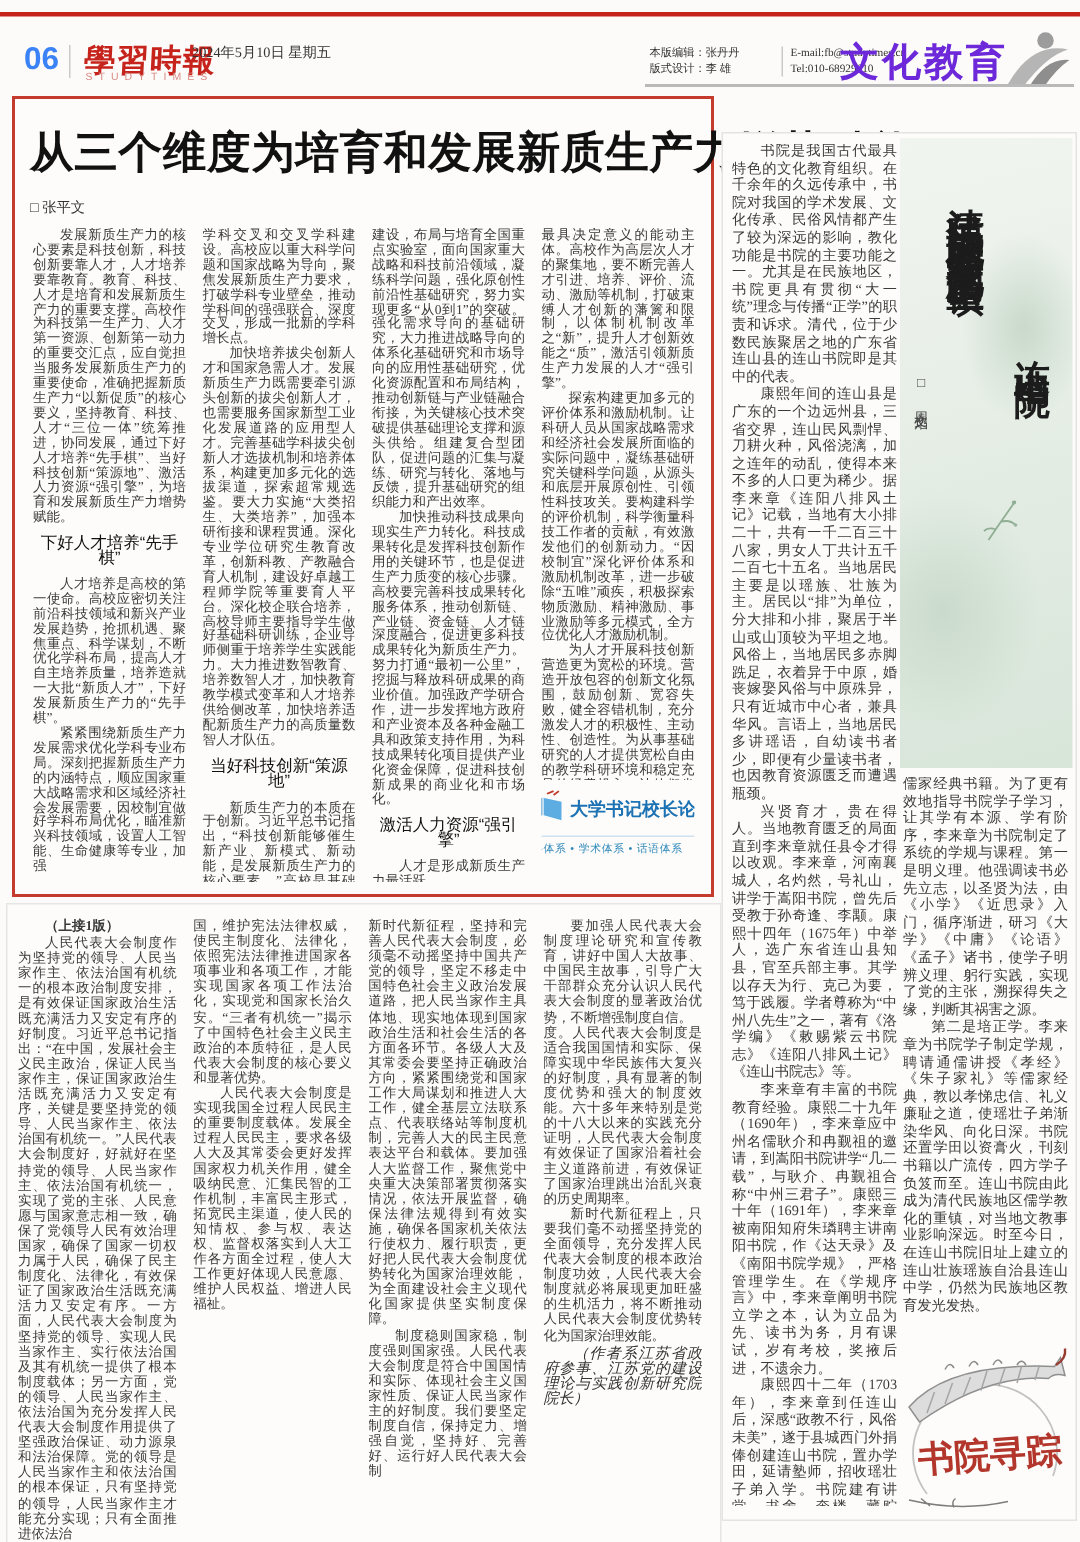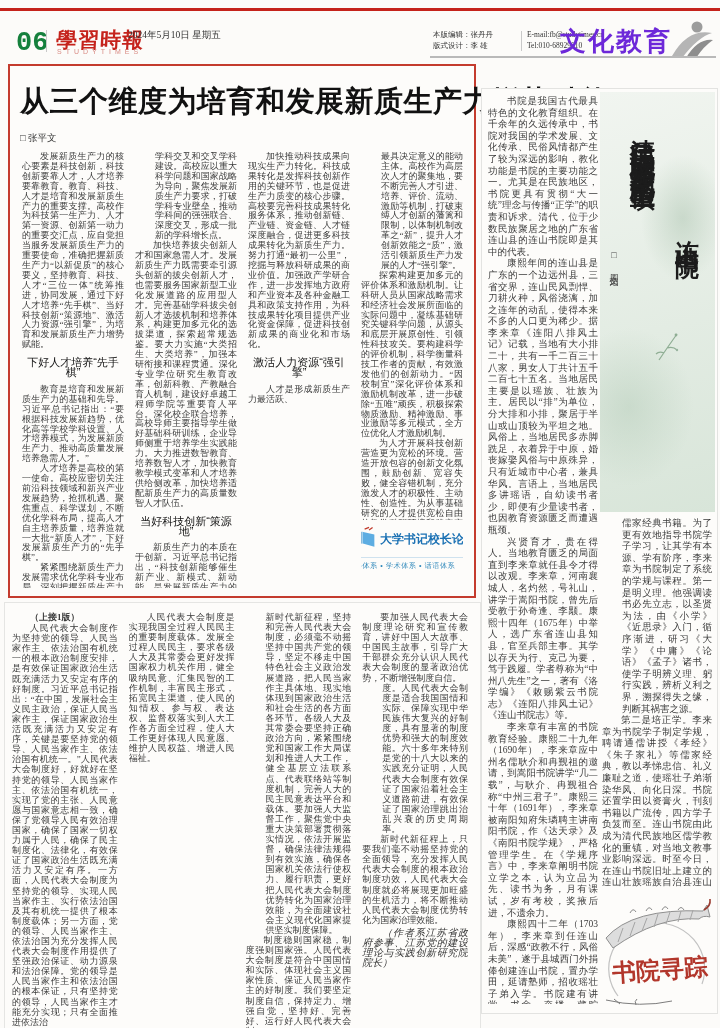--- a/index.html
+++ b/index.html
@@ -1,21 +1,21 @@
 <!DOCTYPE html>
 <html><head>
 <meta charset="utf-8">
 <style>
   html,body{margin:0;padding:0;background:#ffffff;}
   .page{position:relative;width:720px;height:1028px;background:#fcfbf9;overflow:hidden;
         font-family:"Liberation Serif","DejaVu Serif",serif;color:#2e2e2e;}
   
   .topline{position:absolute;left:0;top:8px;width:720px;height:3px;background:#c5231c;}
-  .pageno{position:absolute;left:16px;top:28px;font-family:Liberation Mono, monospace;
-          font-size:27px;font-weight:bold;color:#15803d;}
+  .pageno{position:absolute;left:16px;top:28px;font-family:Liberation Sans, sans-serif;
+          font-size:21px;font-weight:bold;color:#3b82f6;}
   .hdr-sep{position:absolute;width:1px;background:#c9c9c9;}
   .masthead{position:absolute;left:56px;top:26px;font-size:21px;font-weight:900;color:#c5231c;
             font-family:"Liberation Serif",serif;letter-spacing:1px;transform:skewX(-3deg);}
   .masthead-en{position:absolute;left:57px;top:48px;font-size:7px;letter-spacing:4px;color:#d98d86;
                font-family:"Liberation Sans",sans-serif;}
   .hdr-date{position:absolute;left:128px;top:29px;font-size:9.5px;color:#333;}
   .ed-block{position:absolute;left:433px;top:29px;font-size:7.5px;line-height:11px;color:#333;}
   .mail-block{position:absolute;left:527px;top:29px;font-size:7.5px;line-height:11px;color:#333;}
   .section-name{position:absolute;left:560px;top:24px;font-size:26px;font-weight:900;color:#6d28d9;
                 font-family:"Liberation Sans",sans-serif;letter-spacing:2px;}
@@ -24,21 +24,21 @@
   
   .red-box{position:absolute;left:8px;top:64px;width:464px;height:530px;border:2px solid #c43b2e;background:#fdfcfa;}
   .m-title{position:absolute;left:20px;top:82px;width:440px;text-align:center;font-size:29px;
            font-weight:900;font-family:"Liberation Sans",sans-serif;letter-spacing:0.5px;color:#111;white-space:nowrap;}
   .m-byline{position:absolute;left:20px;top:132px;width:440px;font-size:9.5px;color:#333;}
   .main-cols{position:absolute;left:22px;top:152px;width:441px;height:436px;display:flex;gap:11px;}
   .mcol{width:102px;height:436px;overflow:hidden;text-align:justify;font-size:9px;line-height:9.9px;color:#3a3a3a;}
   .mcol-flex{display:flex;flex-direction:column;}
   .mcol-text{flex:1;overflow:hidden;text-align:justify;}
   .para{margin:0;text-indent:2em;}
-  .para.cont{text-indent:0;margin-left:20px;}
+  .para.cont{text-indent:0;}
   .para.em{font-weight:bold;color:#222;}
   .subhead{font-family:"Liberation Sans",sans-serif;font-weight:normal;font-size:11px;letter-spacing:0;
            text-align:center;margin:8px 0 7px;color:#111;}
   .cont-label{font-weight:bold;text-indent:2em;margin:0 0 1px;}
   .author-note{margin:3px 0 16px;font-size:10px;font-style:italic;text-indent:2em;color:#333;}
   
   .forum{height:62px;margin-left:-14px;width:118px;padding-top:6px;}
   .forum-row{display:flex;align-items:center;gap:3px;}
   .forum-title{font-family:"Liberation Sans",sans-serif;font-weight:bold;font-size:12px;color:#1d72b4;white-space:nowrap;}
   .forum-tagline{margin-top:4px;font-size:7.2px;color:#2f88bb;letter-spacing:0.5px;white-space:nowrap;
@@ -94,31 +94,31 @@
   </div>
   <div class="header-rule"></div>
 
   <div class="red-box"></div>
   <div class="m-title">从三个维度为培育和发展新质生产力增势赋能</div>
   <div class="m-byline">□ 张平文</div>
   <div class="main-cols">
     <div class="mcol">
         <p class="para">发展新质生产力的核心要素是科技创新，科技创新要靠人才，人才培养要靠教育。教育、科技、人才是培育和发展新质生产力的重要支撑。高校作为科技第一生产力、人才第一资源、创新第一动力的重要交汇点，应自觉担当服务发展新质生产力的重要使命，准确把握新质生产力“以新促质”的核心要义，坚持教育、科技、人才“三位一体”统筹推进，协同发展，通过下好人才培养“先手棋”、当好科技创新“策源地”、激活人力资源“强引擎”，为培育和发展新质生产力增势赋能。</p>
         <h4 class="subhead">下好人才培养“先手棋”</h4>
-        <p class="para">教育是培育和发展新质生产力的基础和先导。习近平总书记指出：“要根据科技发展新趋势，优化高等学校学科设置、人才培养模式，为发展新质生产力、推动高质量发展培养急需人才。”</p>
         <p class="para">人才培养是高校的第一使命。高校应密切关注前沿科技领域和新兴产业发展趋势，抢抓机遇、聚焦重点、科学谋划，不断优化学科布局，提高人才自主培养质量，培养造就一大批“新质人才”，下好发展新质生产力的“先手棋”。</p>
         <p class="para">紧紧围绕新质生产力发展需求优化学科专业布局。深刻把握新质生产力的内涵特点，顺应国家重大战略需求和区域经济社会发展需要，因校制宜做好学科布局优化，瞄准新兴科技领域，设置人工智能、生命健康等专业，加强</p>
       </div>
     <div class="mcol">
         <p class="para cont">学科交叉和交叉学科建设。高校应以重大科学问题和国家战略为导向，聚焦发展新质生产力要求，打破学科专业壁垒，推动学科间的强强联合、深度交叉，形成一批新的学科增长点。</p>
         <p class="para">加快培养拔尖创新人才和国家急需人才。发展新质生产力既需要牵引源头创新的拔尖创新人才，也需要服务国家新型工业化发展道路的应用型人才。完善基础学科拔尖创新人才选拔机制和培养体系，构建更加多元化的选拔渠道，探索超常规选鉴。要大力实施“大类招生、大类培养”，加强本研衔接和课程贯通。深化专业学位研究生教育改革，创新科教、产教融合育人机制，建设好卓越工程师学院等重要育人平台。深化校企联合培养，高校导师主要指导学生做好基础科研训练，企业导师侧重于培养学生实践能力。大力推进数智教育、培养数智人才，加快教育教学模式变革和人才培养供给侧改革，加快培养适配新质生产力的高质量数智人才队伍。</p>
         <h4 class="subhead">当好科技创新“策源地”</h4>
         <p class="para">新质生产力的本质在于创新。习近平总书记指出，“科技创新能够催生新产业、新模式、新动能，是发展新质生产力的核心要素。”高校是基础研究的主力军和重大科技突破的“策源地”，应发挥基础研究深厚优势，加强有组织科研和平台</p>
       </div>
     <div class="mcol">
+        <p class="para cont">建设，布局与培育全国重点实验室，面向国家重大战略和科技前沿领域，凝练科学问题，强化原创性前沿性基础研究，努力实现更多“从0到1”的突破。强化需求导向的基础研究，大力推进战略导向的体系化基础研究和市场导向的应用性基础研究，优化资源配置和布局结构，推动创新链与产业链融合衔接，为关键核心技术突破提供基础理论支撑和源头供给。组建复合型团队，促进问题的汇集与凝练、研究与转化、落地与反馈，提升基础研究的组织能力和产出效率。</p>
         <p class="para">加快推动科技成果向现实生产力转化。科技成果转化是发挥科技创新作用的关键环节，也是促进生产力质变的核心步骤。高校要完善科技成果转化服务体系，推动创新链、产业链、资金链、人才链深度融合，促进更多科技成果转化为新质生产力。努力打通“最初一公里”，挖掘与释放科研成果的商业价值。加强政产学研合作，进一步发挥地方政府和产业资本及各种金融工具和政策支持作用，为科技成果转化项目提供产业化资金保障，促进科技创新成果的商业化和市场化。</p>
         <h4 class="subhead">激活人力资源“强引擎”</h4>
         <p class="para">人才是形成新质生产力最活跃、</p>
       </div>
     <div class="mcol mcol-flex">
       <div class="mcol-text">
           <p class="para cont">最具决定意义的能动主体。高校作为高层次人才的聚集地，要不断完善人才引进、培养、评价、流动、激励等机制，打破束缚人才创新的藩篱和限制，以体制机制改革之“新”，提升人才创新效能之“质”，激活引领新质生产力发展的人才“强引擎”。</p>
           <p class="para">探索构建更加多元的评价体系和激励机制。让科研人员从国家战略需求和经济社会发展所面临的实际问题中，凝练基础研究关键科学问题，从源头和底层开展原创性、引领性科技攻关。要构建科学的评价机制，科学衡量科技工作者的贡献，有效激发他们的创新动力。“因校制宜”深化评价体系和激励机制改革，进一步破除“五唯”顽疾，积极探索物质激励、精神激励、事业激励等多元模式，全方位优化人才激励机制。</p>
           <p class="para">为人才开展科技创新营造更为宽松的环境。营造开放包容的创新文化氛围，鼓励创新、宽容失败，健全容错机制，充分激发人才的积极性、主动性、创造性。为从事基础研究的人才提供宽松自由的教学科研环境和稳定充足的经费投入，让他们坐住坐稳“冷板凳”，建立良好的科技成果转化生态。</p>
         </div>
@@ -155,21 +155,21 @@
     <div class="vt-byline">□ 周文焰</div>
     <div class="vt-branch">
       <svg width="26" height="32" viewBox="0 0 26 32">
         <path d="M4,30 Q12,18 22,4 M12,18 q6,-2 10,2 M9,23 q-5,-2 -8,1" stroke="#8fae94" stroke-width="1.2" fill="none"></path>
         <circle cx="21" cy="5" r="1.4" fill="#8fae94"></circle>
           <circle cx="22" cy="20" r="1.2" fill="#9ab5a0"></circle>
       </svg>
     </div>
   </div>
   <div class="r-col r-col2">
-      <p class="para cont">儒家经典书籍。为了更有效地指导书院学子学习，让其学有本源、学有阶序，李来章为书院制定了系统的学规与课程。第一是明义理。他强调读书必先立志，以圣贤为法，由《小学》《近思录》入门，循序渐进，研习《大学》《中庸》《论语》《孟子》诸书，使学子明辨义理、躬行实践，辨析义利之界，溯探得失之缘，判断其祸害之源。</p>
+      <p class="para cont">儒家经典书籍。为了更有效地指导书院学子学习，让其学有本源、学有阶序，李来章为书院制定了系统的学规与课程。第一是明义理。他强调读书必先立志，以圣贤为法，由《小学》《近思录》入门，循序渐进，研习《大学》《中庸》《论语》《孟子》诸书，使学子明辨义理、躬行实践，实现了党的主张，溯探得失之缘，判断其祸害之源。</p>
       <p class="para">第二是培正学。李来章为书院学子制定学规，聘请通儒讲授《孝经》《朱子家礼》等儒家经典，教以孝悌忠信、礼义廉耻之道，使瑶壮子弟渐染华风、向化日深。书院还置学田以资膏火，刊刻书籍以广流传，四方学子负笈而至。连山书院由此成为清代民族地区儒学教化的重镇，对当地文教事业影响深远。时至今日，在连山书院旧址上建立的连山壮族瑶族自治县连山中学，仍然为民族地区教育发光发热。</p>
     </div>
   <div class="stamp-block">
     <svg width="115" height="120" viewBox="0 0 115 120">
       <path d="M18,104 A48,46 0 1,1 102,92" stroke="#c2c2c2" stroke-width="1.2" fill="none"></path>
       <path d="M6,46 Q32,16 103,19 L107,13 L110,25 Q103,23 99,27 Q58,24 13,56 Z" fill="#dddddd" stroke="#8f8f8f" stroke-width="1"></path>
       <path d="M18,50 l5,-14 M30,44 l5,-14 M42,39 l5,-13 M54,35 l4,-13 M66,32 l4,-12 M78,30 l3,-11 M90,28 l3,-10" stroke="#a5a5a5" stroke-width="1" fill="none"></path>
       <path d="M30,21 q3,-6 6,-1 M46,19 q3,-6 6,-1 M62,18 q3,-6 6,-1 M78,18 q3,-5 6,0" stroke="#8a8a8a" stroke-width="1" fill="none"></path>
       <path d="M104,18 q7,-4 6,-11" stroke="#9a3b30" stroke-width="1.6" fill="none"></path>
       <path d="M6,108 q34,8 66,1 M20,112 l-6,-5 M36,113 q-2,-4 1,-6" stroke="#7d7d7d" stroke-width="1" fill="none"></path>
@@ -178,20 +178,21 @@
     <div style="position:absolute;left:10px;top:62px;width:100px;text-align:center;font-size:24px;font-weight:900;color:#b2362b;transform:rotate(-4deg);font-family:'Liberation Serif',serif;">书院寻踪</div>
   </div>
 
   <div class="b-box"></div>
   <div class="bottom-cols">
     <div class="bcol">
         <p class="cont-label">（上接1版）</p>
         <p class="para">人民代表大会制度作为坚持党的领导、人民当家作主、依法治国有机统一的根本政治制度安排，是有效保证国家政治生活既充满活力又安定有序的好制度。习近平总书记指出：“在中国，发展社会主义民主政治，保证人民当家作主，保证国家政治生活既充满活力又安定有序，关键是要坚持党的领导、人民当家作主、依法治国有机统一。”人民代表大会制度好，好就好在坚持党的领导、人民当家作主、依法治国有机统一，实现了党的主张、人民意愿与国家意志相一致，确保了党领导人民有效治理国家，确保了国家一切权力属于人民，确保了民主制度化、法律化，有效保证了国家政治生活既充满活力又安定有序。一方面，人民代表大会制度为坚持党的领导、实现人民当家作主、实行依法治国及其有机统一提供了根本制度载体；另一方面，党的领导、人民当家作主、依法治国为充分发挥人民代表大会制度作用提供了坚强政治保证、动力源泉和法治保障。党的领导是人民当家作主和依法治国的根本保证，只有坚持党的领导，人民当家作主才能充分实现；只有全面推进依法治</p>
       </div>
     <div class="bcol">
+        <p class="para cont">国，维护宪法法律权威，使民主制度化、法律化，依照宪法法律推进国家各项事业和各项工作，才能实现国家各项工作法治化，实现党和国家长治久安。“三者有机统一”揭示了中国特色社会主义民主政治的本质特征，是人民代表大会制度的核心要义和显著优势。</p>
         <p class="para">人民代表大会制度是实现我国全过程人民民主的重要制度载体。发展全过程人民民主，要求各级人大及其常委会更好发挥国家权力机关作用，健全吸纳民意、汇集民智的工作机制，丰富民主形式，拓宽民主渠道，使人民的知情权、参与权、表达权、监督权落实到人大工作各方面全过程，使人大工作更好体现人民意愿、维护人民权益、增进人民福祉。</p>
       </div>
     <div class="bcol">
         <p class="para cont">新时代新征程，坚持和完善人民代表大会制度，必须毫不动摇坚持中国共产党的领导，坚定不移走中国特色社会主义政治发展道路，把人民当家作主具体地、现实地体现到国家政治生活和社会生活的各方面各环节。各级人大及其常委会要坚持正确政治方向，紧紧围绕党和国家工作大局谋划和推进人大工作，健全基层立法联系点、代表联络站等制度机制，完善人大的民主民意表达平台和载体。要加强人大监督工作，聚焦党中央重大决策部署贯彻落实情况，依法开展监督，确保法律法规得到有效实施，确保各国家机关依法行使权力、履行职责，更好把人民代表大会制度优势转化为国家治理效能，为全面建设社会主义现代化国家提供坚实制度保障。</p>
         <p class="para">制度稳则国家稳，制度强则国家强。人民代表大会制度是符合中国国情和实际、体现社会主义国家性质、保证人民当家作主的好制度。我们要坚定制度自信，保持定力、增强自觉，坚持好、完善好、运行好人民代表大会制</p>
       </div>
     <div class="bcol">
         <p class="para">要加强人民代表大会制度理论研究和宣传教育，讲好中国人大故事、中国民主故事，引导广大干部群众充分认识人民代表大会制度的显著政治优势，不断增强制度自信。</p>
         <p class="para cont">度。人民代表大会制度是适合我国国情和实际、保障实现中华民族伟大复兴的好制度，具有显著的制度优势和强大的制度效能。六十多年来特别是党的十八大以来的实践充分证明，人民代表大会制度有效保证了国家沿着社会主义道路前进，有效保证了国家治理跳出治乱兴衰的历史周期率。</p>
         <p class="para">新时代新征程上，只要我们毫不动摇坚持党的全面领导，充分发挥人民代表大会制度的根本政治制度功效，人民代表大会制度就必将展现更加旺盛的生机活力，将不断推动人民代表大会制度优势转化为国家治理效能。</p>

